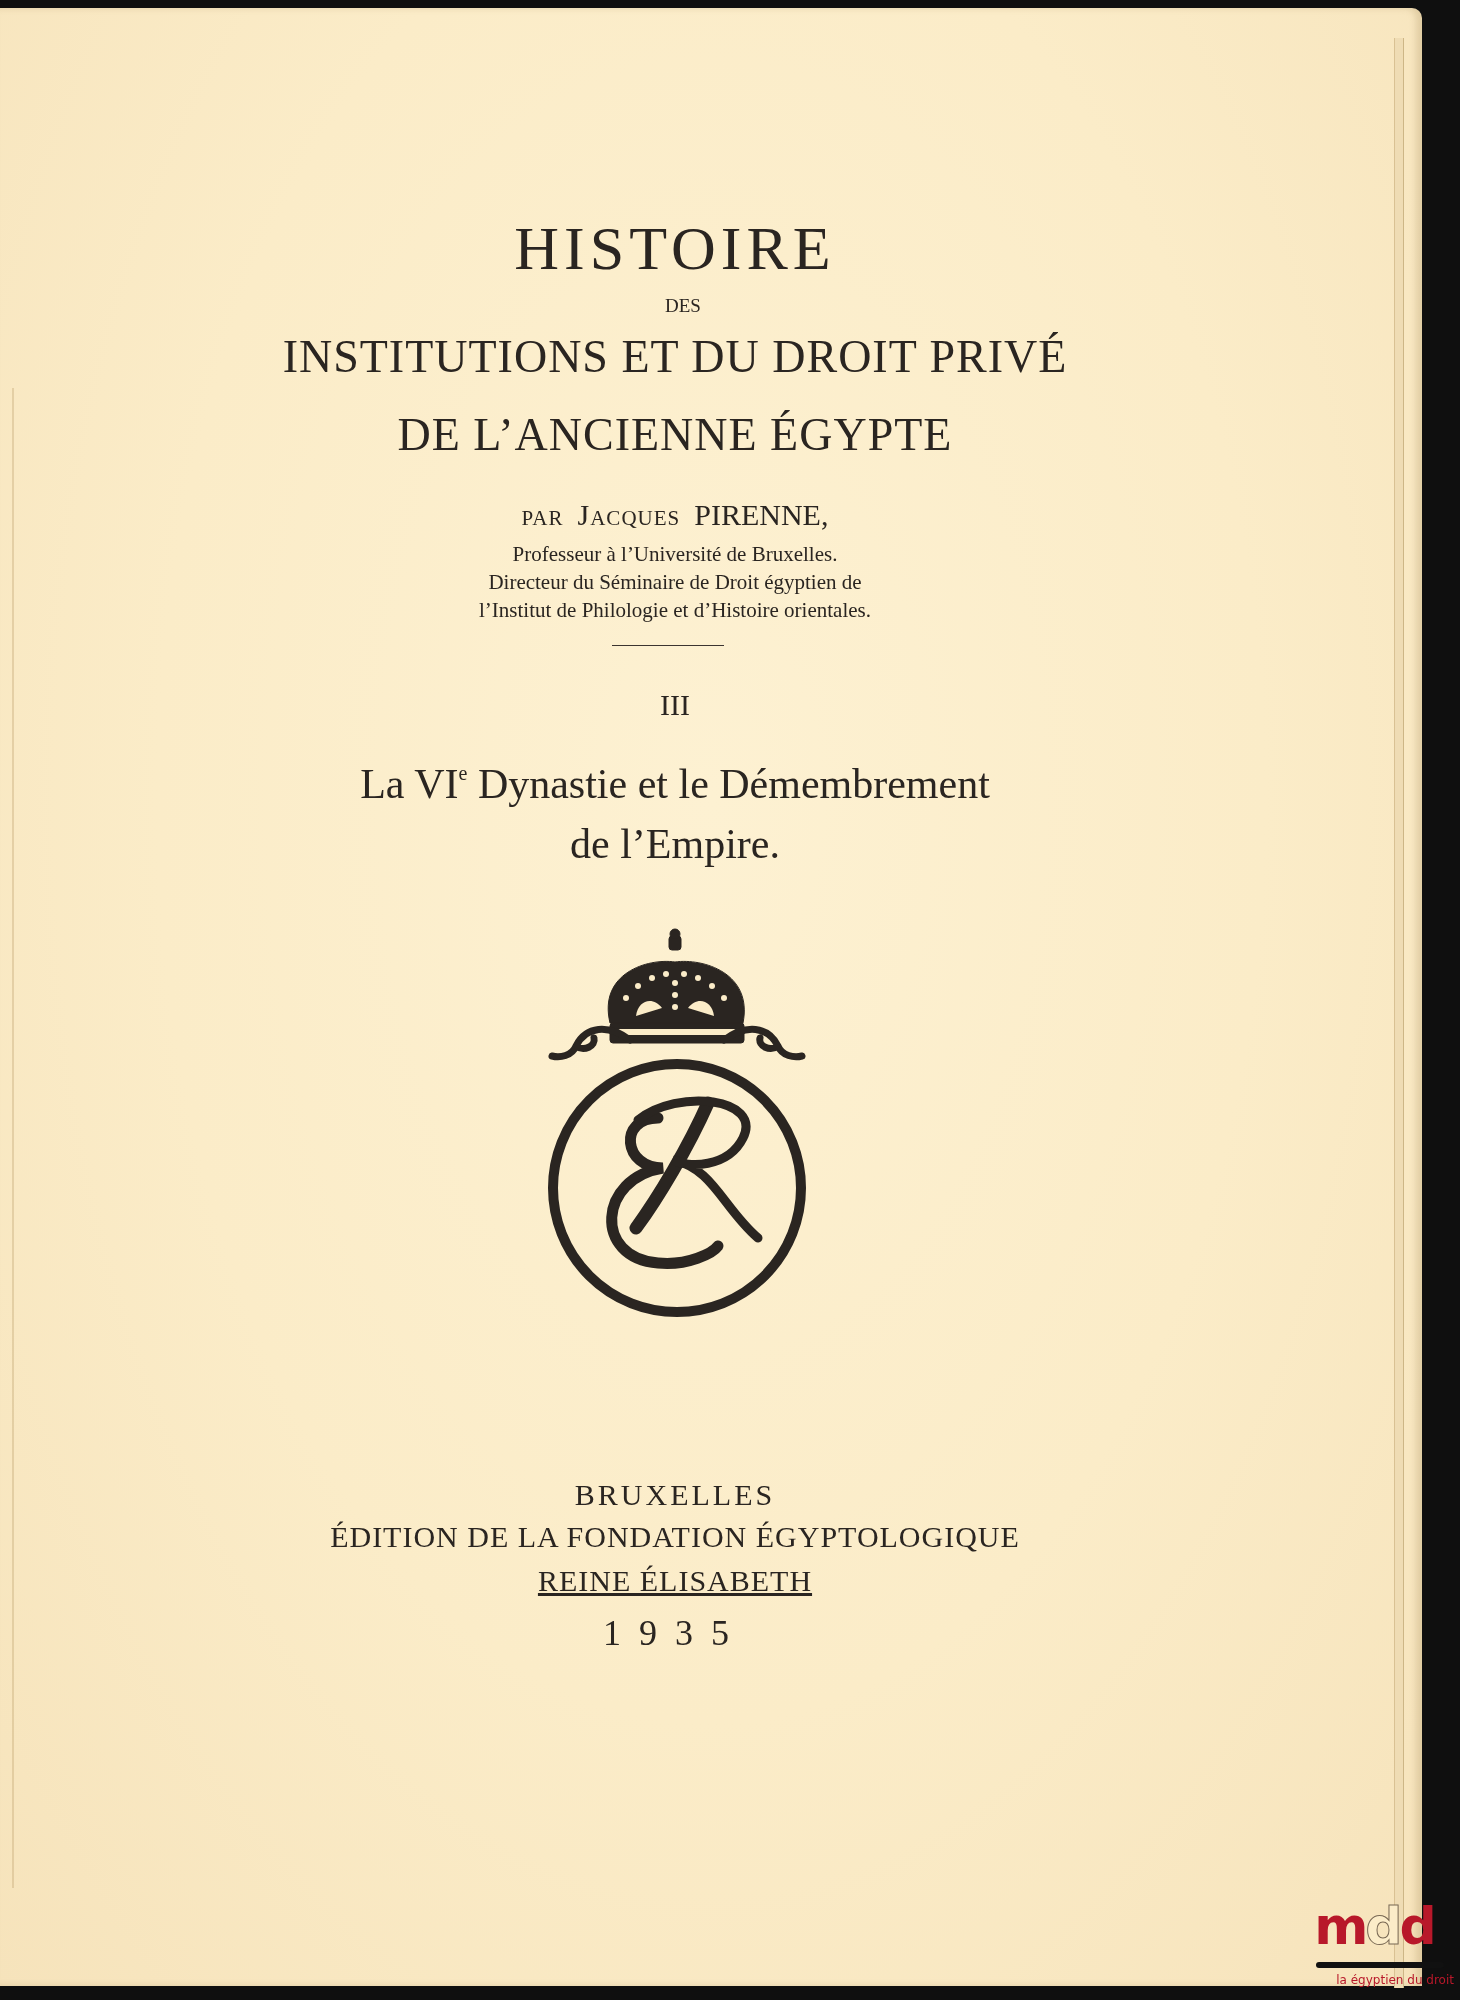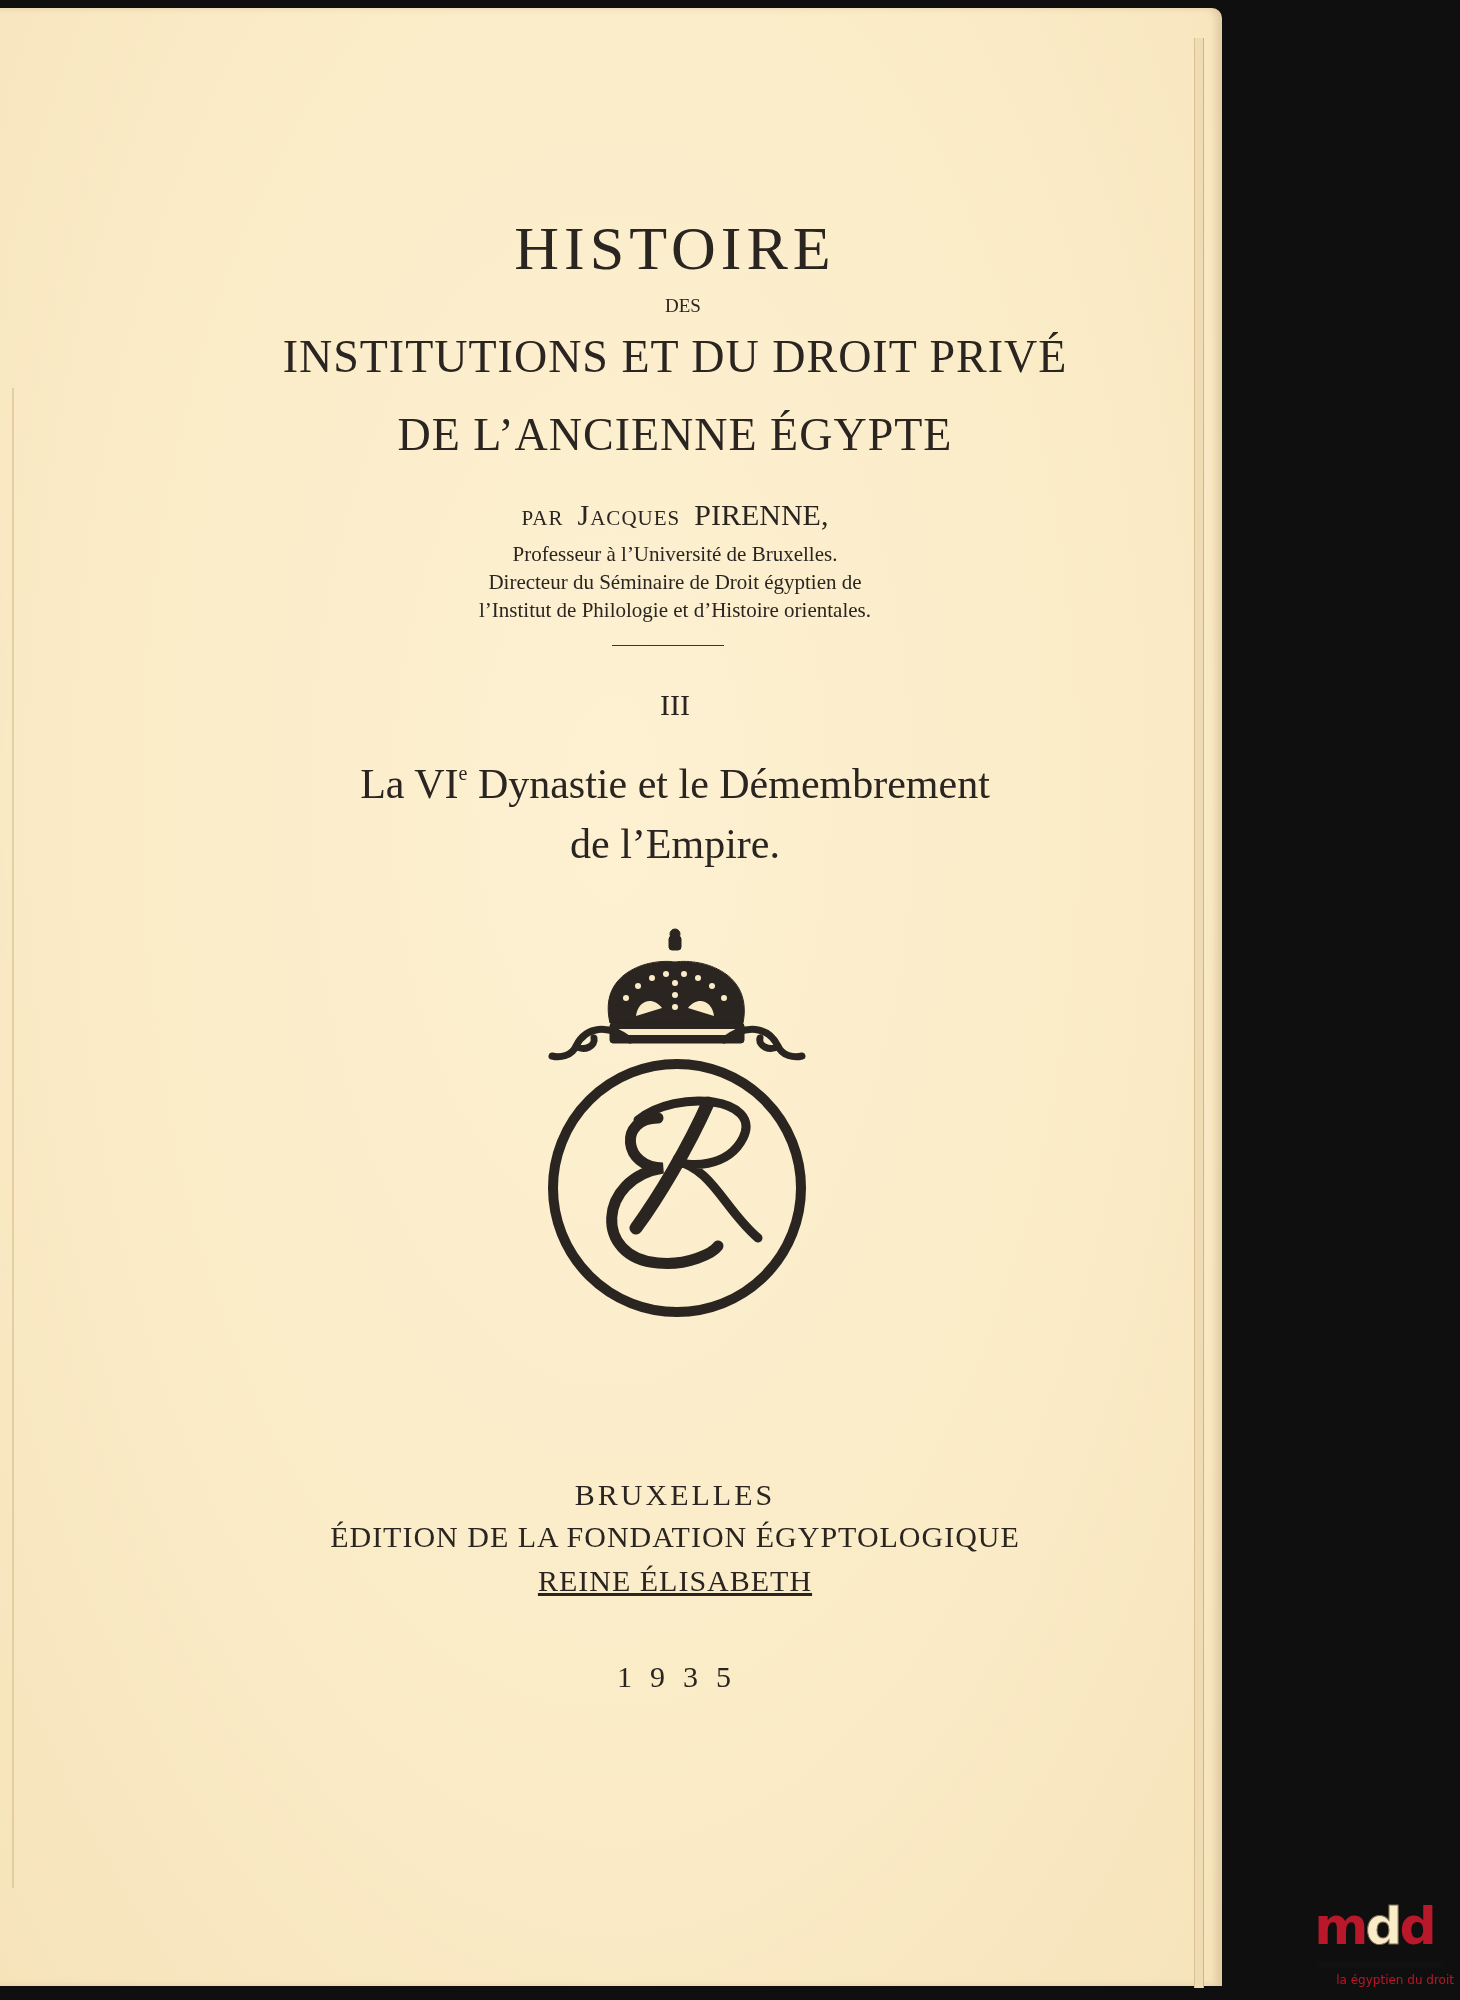--- a/index.html
+++ b/index.html
@@ -13,21 +13,21 @@
     .scan {
       position: relative;
       width: 1460px;
       height: 2000px;
       background: #0f0f0f;
     }
     .page {
       position: absolute;
       left: 0;
       top: 8px;
-      width: 1222px;
+      width: 1422px;
       height: 1978px;
       background: #fbecc8;
       background-image:
         radial-gradient(ellipse at 50% 40%, #fdf1d2 0%, #fbecc8 55%, #f6e3bb 100%);
       border-top-right-radius: 10px;
       box-shadow: inset -6px 0 6px rgba(160,130,80,0.25);
     }
     .page-edge {
       position: absolute;
       right: 18px;
@@ -149,25 +149,24 @@
     .t-pub2 {
       top: 1556px;
       font-size: 30px;
       letter-spacing: 1px;
       left: 0;
       width: 1350px;
       text-decoration: underline;
     }
     .t-year {
       top: 1604px;
-      font-size: 30px;
+      font-size: 36px;
       letter-spacing: 18px;
-      left: 8px;
-      width: 1350px;
-      margin-top: 48px;
+      left: 0;
+      width: 1350px;
     }
     .logo {
       position: absolute;
       right: 6px;
       bottom: 0;
       width: 160px;
       height: 110px;
     }
     .logo-mark {
       position: absolute;

